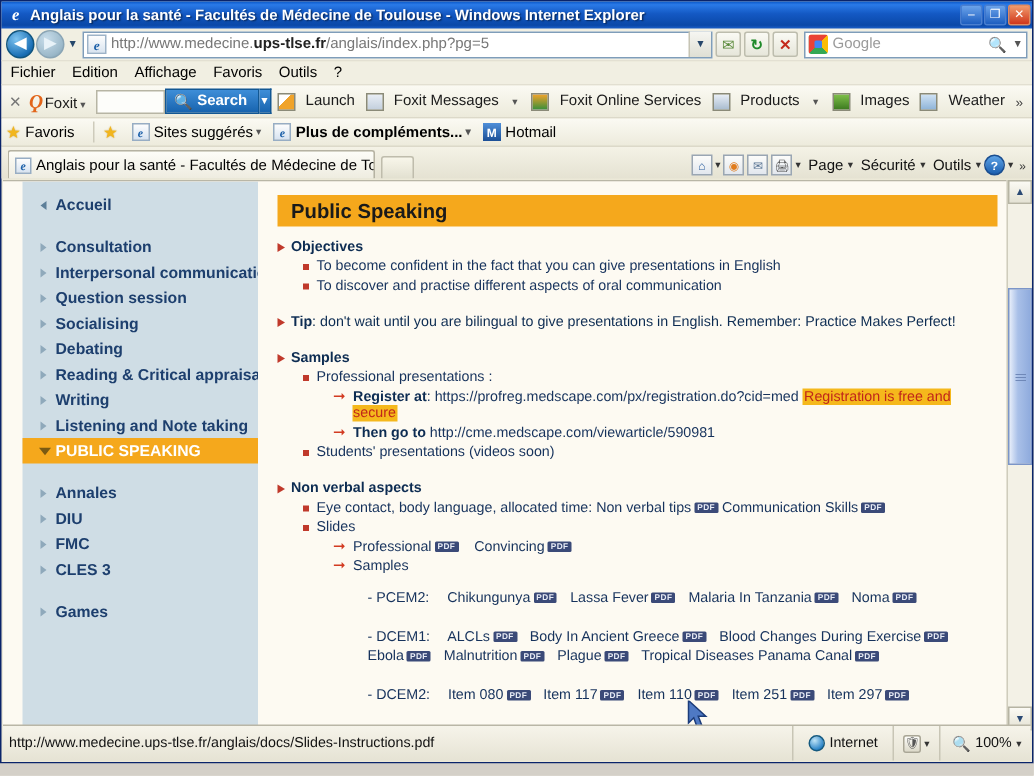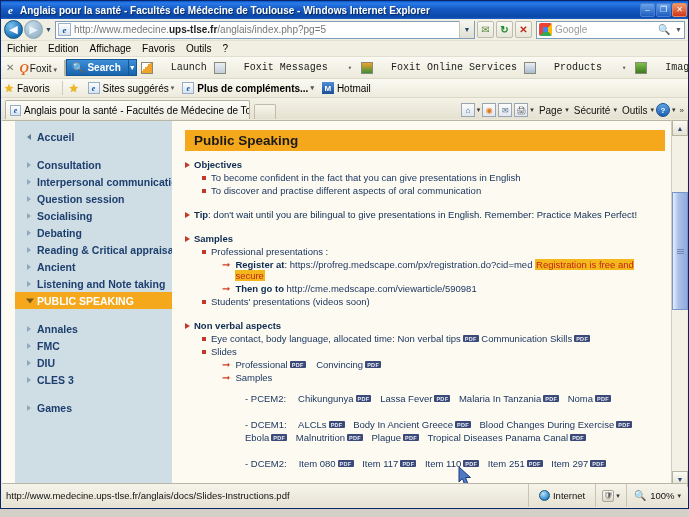--- a/index.html
+++ b/index.html
@@ -180,22 +180,22 @@
   }
   #fx-search-caret {
     width: 13px; height: 17px;
     background: linear-gradient(to bottom,#3e8ed8,#1763ae);
     border: 1px solid #125793; border-left: none;
     color: #fff; font-size: 7px;
     display: flex; align-items: center; justify-content: center;
     margin-right: 4px;
   }
   .fxitem {
-    display: flex; align-items: center; gap: 18px;
-    margin-right: 7px; white-space: nowrap; font-size: 10px; font-family: Liberation Mono, monospace;
+    display: flex; align-items: center; gap: 7px;
+    margin-right: 7px; white-space: nowrap; font-size: 10px;
   }
   .fxico { width: 12px; height: 12px; border: 1px solid #8a8a78; flex: none; }
   .fxico.launch { background: linear-gradient(135deg,#fff 40%,#f0a32a 40%); }
   .fxico.msg { background: linear-gradient(to bottom,#e9eef5,#c3cfdd); }
   .fxico.online { background: linear-gradient(to bottom,#f0a32a,#3a8f3a); }
   .fxico.products { background: linear-gradient(to bottom,#e8eef6,#a9bccf); }
   .fxico.images { background: linear-gradient(to bottom,#7fc04a,#3c7a20); }
   .fxico.weather { background: linear-gradient(to bottom,#cfe2f4,#8fb4d8); }
   .fx-end { margin-left: auto; font-size: 9px; color: #444; padding-right: 3px; }
 
@@ -653,42 +653,42 @@
         <div class="navrow">
           <span class="tri"></span>
           <span>Debating</span>
         </div>
         <div class="navrow">
           <span class="tri"></span>
           <span>Reading &amp; Critical appraisal</span>
         </div>
         <div class="navrow">
           <span class="tri"></span>
-          <span>Ancient</span>
+          <span>Writing</span>
         </div>
         <div class="navrow">
           <span class="tri"></span>
           <span>Listening and Note taking</span>
         </div>
         <div class="navrow active">
           <span class="tri"></span>
           <span>PUBLIC SPEAKING</span>
         </div>
         <div class="navgap"></div>
         <div class="navrow">
           <span class="tri"></span>
           <span>Annales</span>
         </div>
         <div class="navrow">
           <span class="tri"></span>
+          <span>DIU</span>
+        </div>
+        <div class="navrow">
+          <span class="tri"></span>
           <span>FMC</span>
-        </div>
-        <div class="navrow">
-          <span class="tri"></span>
-          <span>DIU</span>
         </div>
         <div class="navrow">
           <span class="tri"></span>
           <span>CLES 3</span>
         </div>
         <div class="navgap"></div>
         <div class="navrow">
           <span class="tri"></span>
           <span>Games</span>
         </div>

